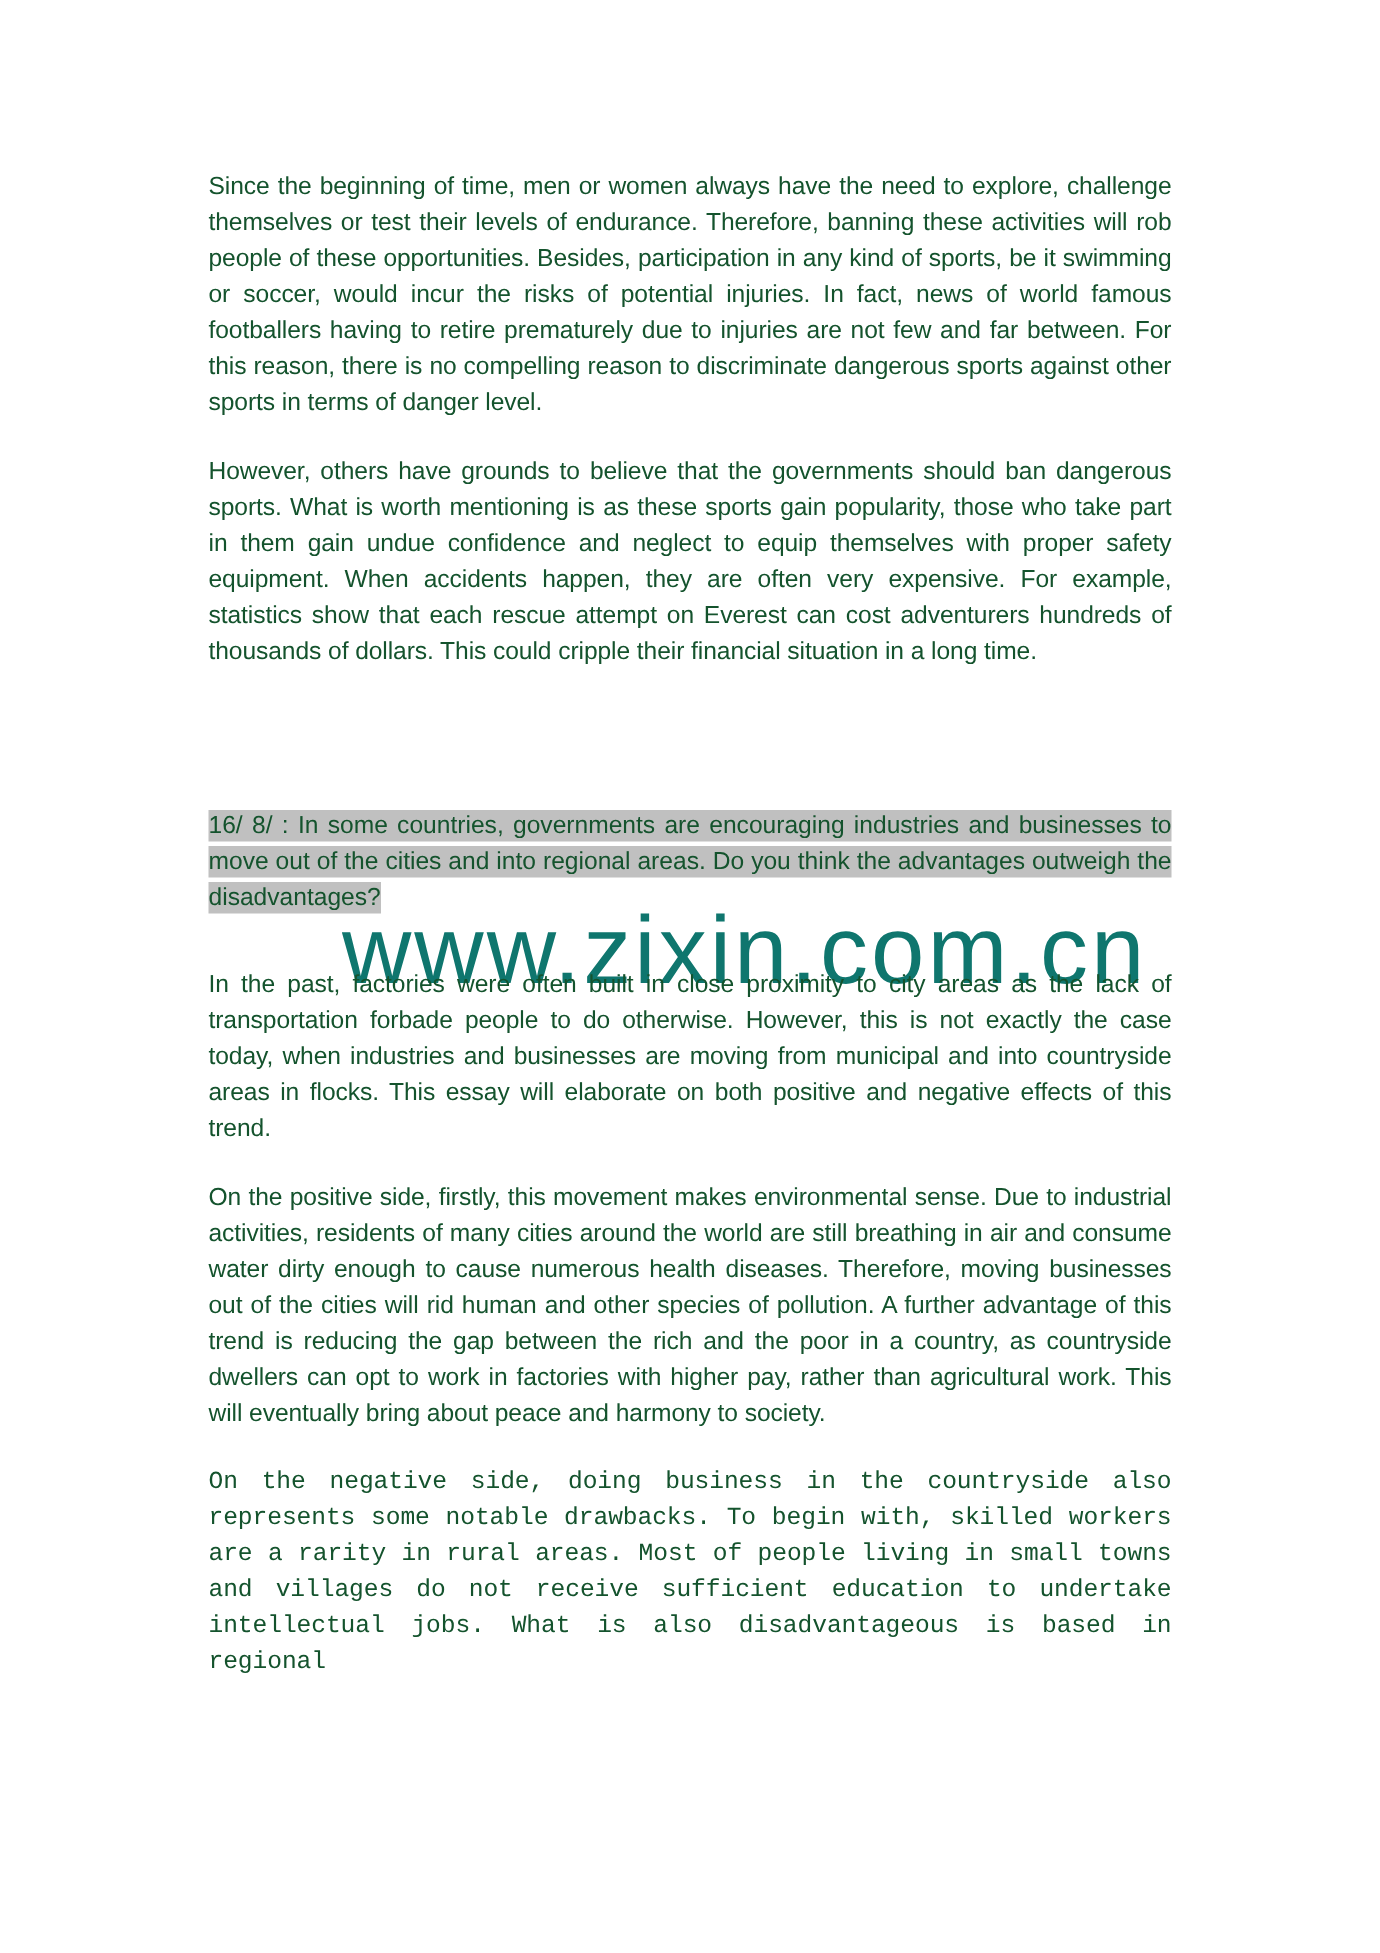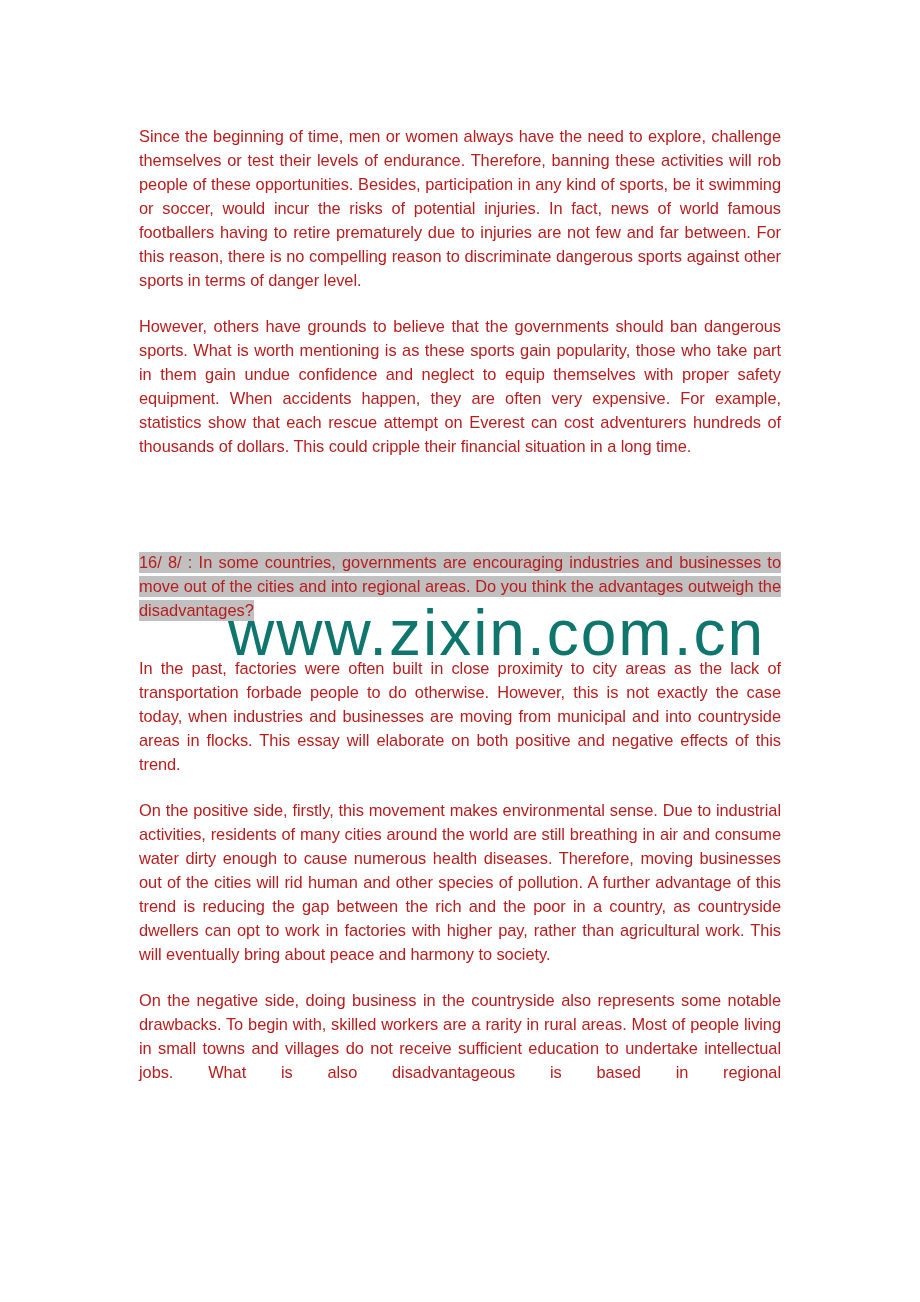--- a/index.html
+++ b/index.html
@@ -9,26 +9,26 @@
     }
     body {
       width: 920px;
       height: 1302px;
       position: relative;
       overflow: hidden;
     }
     .page {
       position: absolute;
       left: 139px;
-      top: 124px;
+      top: 112px;
       width: 642px;
       font-family: "Liberation Sans", sans-serif;
       font-size: 16.4px;
       line-height: 24px;
-      color: #b91c1c;
+      color: #14532d;
     }
     .para {
       margin: 0 0 22px 0;
       text-align: justify;
       text-align-last: left;
       letter-spacing: -0.05px;
     }
     .gap-before-question {
       height: 70px;
     }
@@ -66,14 +66,14 @@
 <div class="page">
   <p class="para">Since the beginning of time, men or women always have the need to explore, challenge themselves or test their levels of endurance. Therefore, banning these activities will rob people of these opportunities. Besides, participation in any kind of sports, be it swimming or soccer, would incur the risks of potential injuries. In fact, news of world famous footballers having to retire prematurely due to injuries are not few and far between. For this reason, there is no compelling reason to discriminate dangerous sports against other sports in terms of danger level.</p>
   <p class="para">However, others have grounds to believe that the governments should ban dangerous sports. What is worth mentioning is as these sports gain popularity, those who take part in them gain undue confidence and neglect to equip themselves with proper safety equipment. When accidents happen, they are often very expensive. For example, statistics show that each rescue attempt on Everest can cost adventurers hundreds of thousands of dollars. This could cripple their financial situation in a long time.</p>
 
   <div class="gap-before-question"></div>
 
   <p class="question"><span class="hl"><span>16/ 8/ :</span> <span>In some countries, governments are encouraging industries and businesses to move out of the cities and into regional areas. Do you think the advantages outweigh the disadvantages?</span></span></p>
 
   <p class="para">In the past, factories were often built in close proximity to city areas as the lack of transportation forbade people to do otherwise. However, this is not exactly the case today, when industries and businesses are moving from municipal and into countryside areas in flocks. This essay will elaborate on both positive and negative effects of this trend.</p>
   <p class="para">On the positive side, firstly, this movement makes environmental sense. Due to industrial activities, residents of many cities around the world are still breathing in air and consume water dirty enough to cause numerous health diseases. Therefore, moving businesses out of the cities will rid human and other species of pollution. A further advantage of this trend is reducing the gap between the rich and the poor in a country, as countryside dwellers can opt to work in factories with higher pay, rather than agricultural work. This will eventually bring about peace and harmony to society.</p>
-  <p class="para" style="text-align-last: justify;">On the negative side, doing business in the countryside also represents some notable drawbacks. To begin with, skilled workers are a rarity in rural areas. Most of people living in small towns and villages do not receive sufficient education to undertake intellectual jobs. What is also disadvantageous is based in regional</p>
+  <p class="para" style="text-align-last: justify; font-family: Liberation Mono, monospace;">On the negative side, doing business in the countryside also represents some notable drawbacks. To begin with, skilled workers are a rarity in rural areas. Most of people living in small towns and villages do not receive sufficient education to undertake intellectual jobs. What is also disadvantageous is based in regional</p>
 </div>
 
 </body></html>

